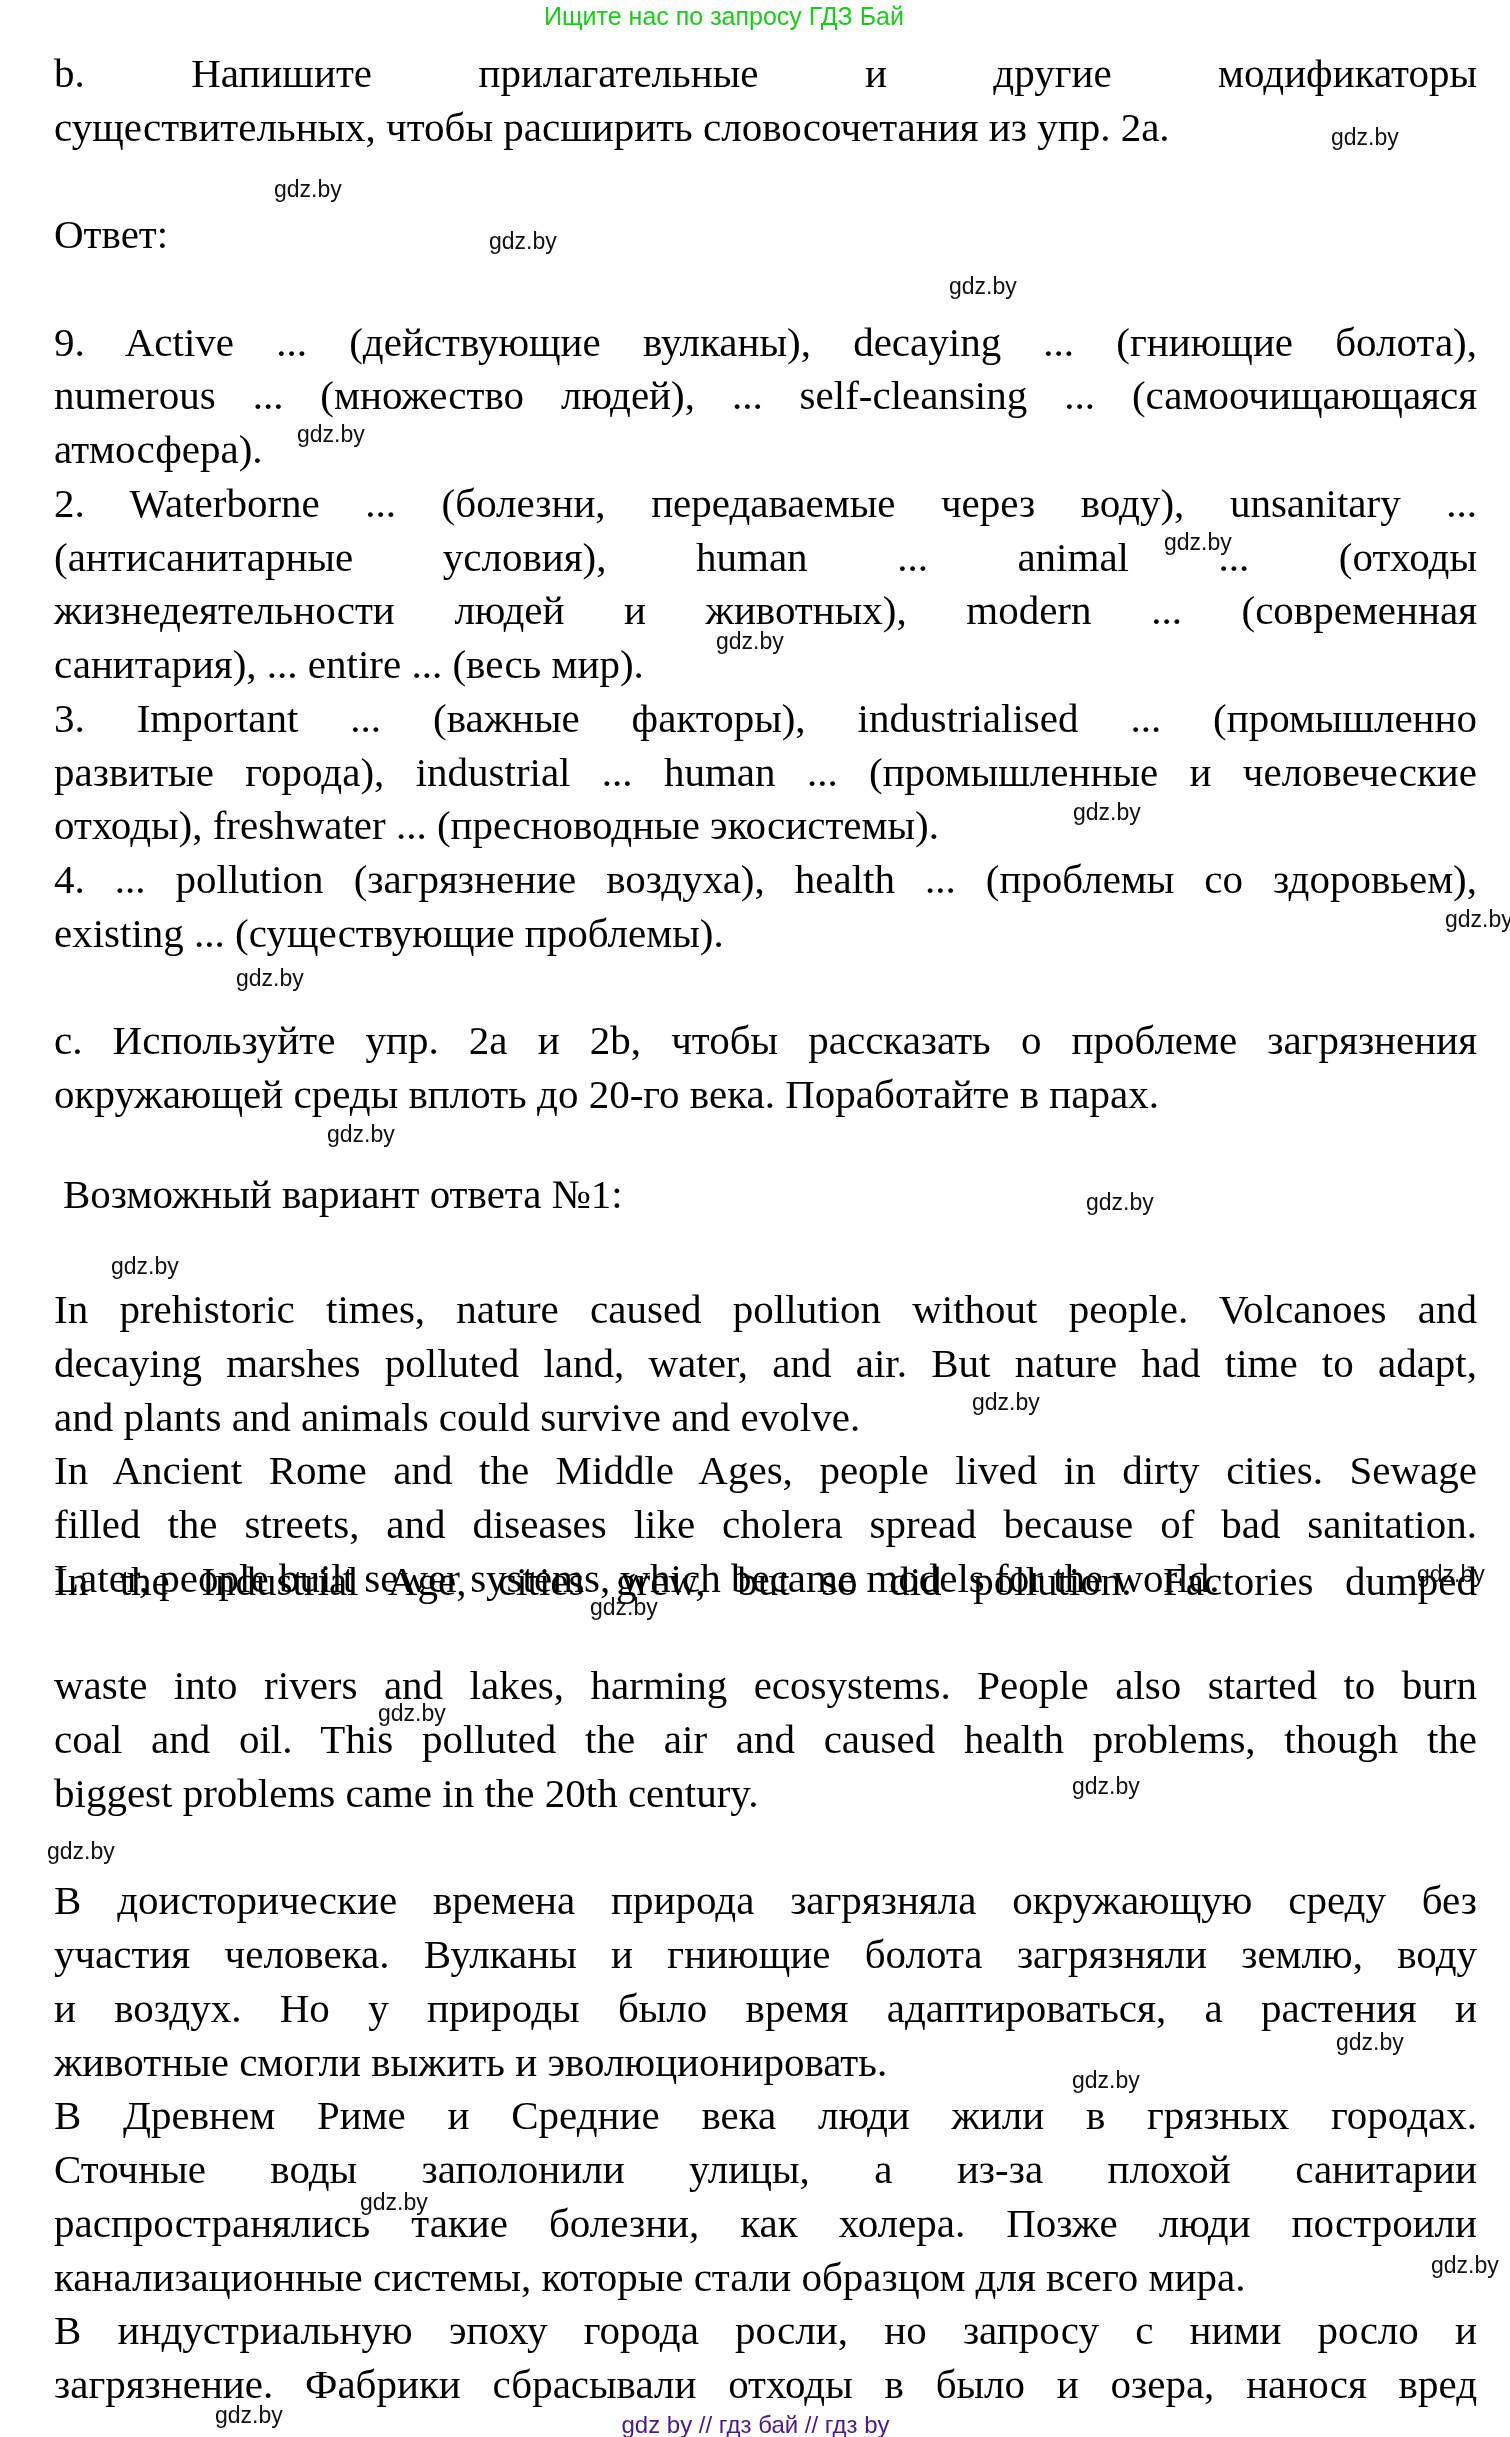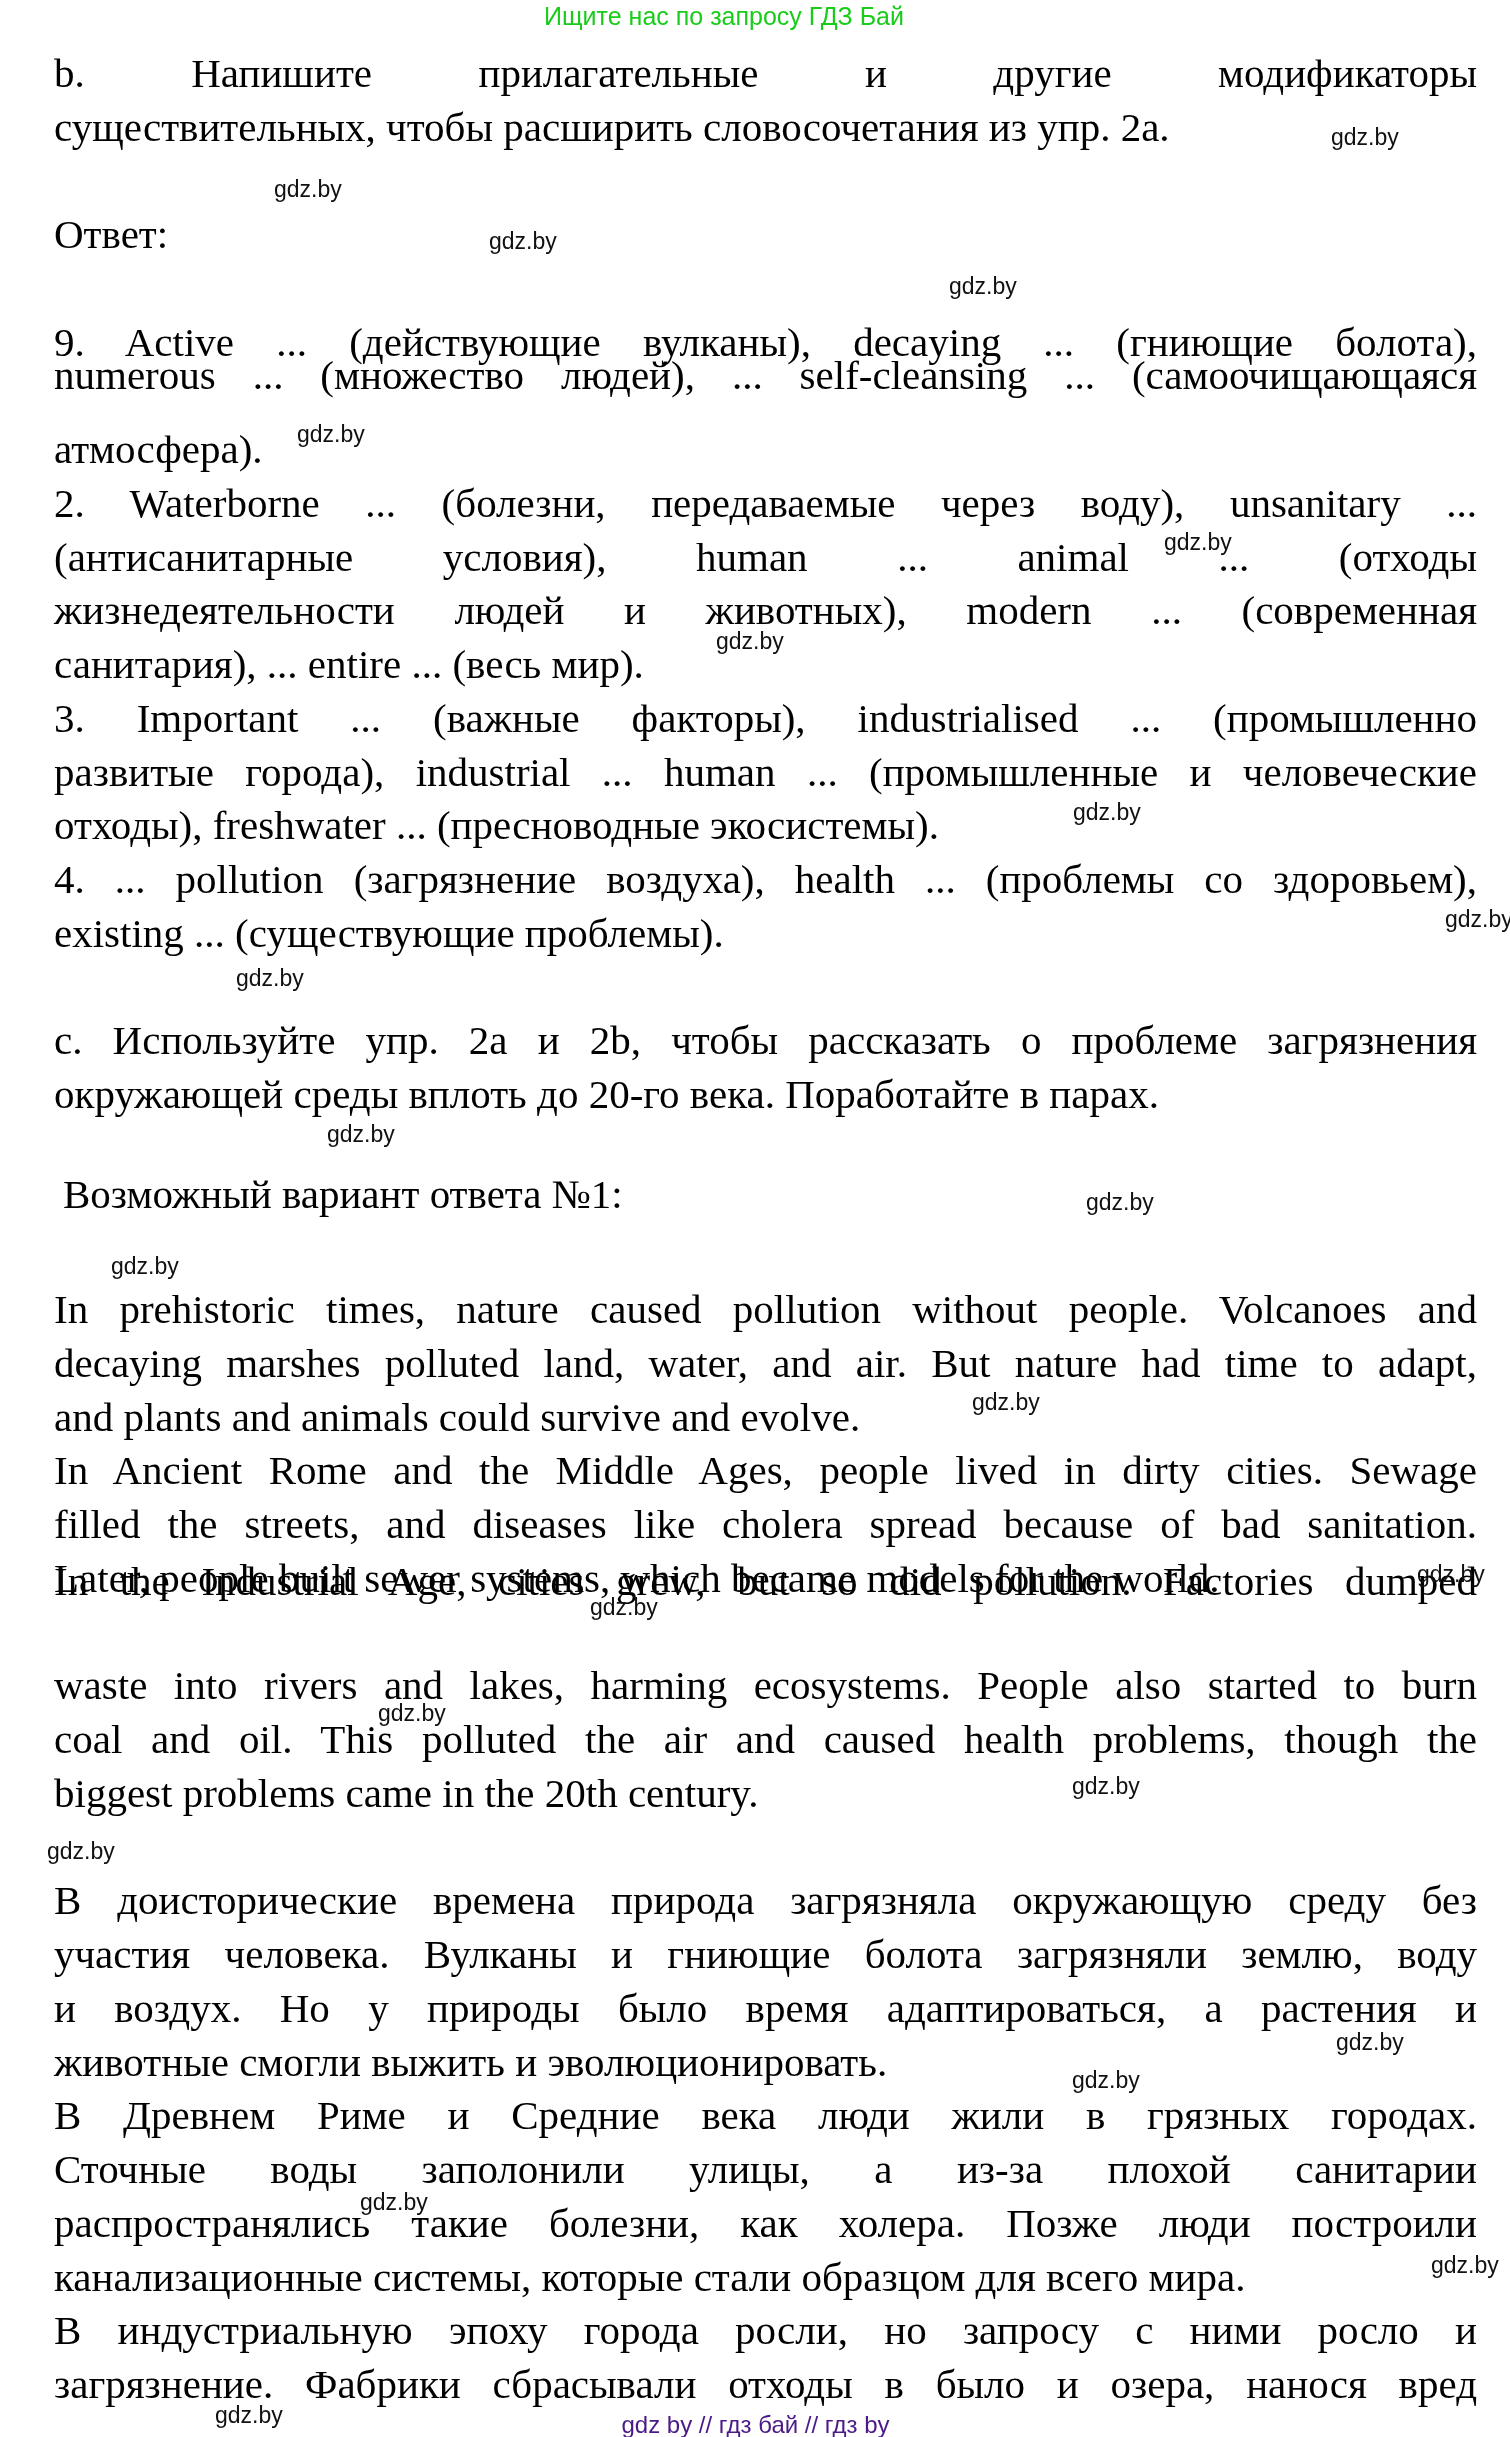--- a/index.html
+++ b/index.html
@@ -17,21 +17,21 @@
 <body>
 
 <div class="hdr">Ищите нас по запросу ГДЗ Бай</div>
 
 <div class="ln j" style="top:46px">b. Напишите прилагательные и другие модификаторы</div>
 <div class="ln" style="top:100px">существительных, чтобы расширить словосочетания из упр. 2a.</div>
 
 <div class="ln" style="top:207px">Ответ:</div>
 
 <div class="ln j" style="top:315px">9. Active ... (действующие вулканы), decaying ... (гниющие болота),</div>
-<div class="ln j" style="top:348px">numerous ... (множество людей), ... self-cleansing ... (самоочищающаяся</div>
+<div class="ln j" style="top:368px">numerous ... (множество людей), ... self-cleansing ... (самоочищающаяся</div>
 <div class="ln" style="top:422px">атмосфера).</div>
 
 <div class="ln j" style="top:476px">2. Waterborne ... (болезни, передаваемые через воду), unsanitary ...</div>
 <div class="ln j" style="top:530px">(антисанитарные условия), human ... animal ... (отходы</div>
 <div class="ln j" style="top:583px">жизнедеятельности людей и животных), modern ... (современная</div>
 <div class="ln" style="top:637px">санитария), ... entire ... (весь мир).</div>
 
 <div class="ln j" style="top:691px">3. Important ... (важные факторы), industrialised ... (промышленно</div>
 <div class="ln j" style="top:745px">развитые города), industrial ... human ... (промышленные и человеческие</div>
 <div class="ln" style="top:798px">отходы), freshwater ... (пресноводные экосистемы).</div>

